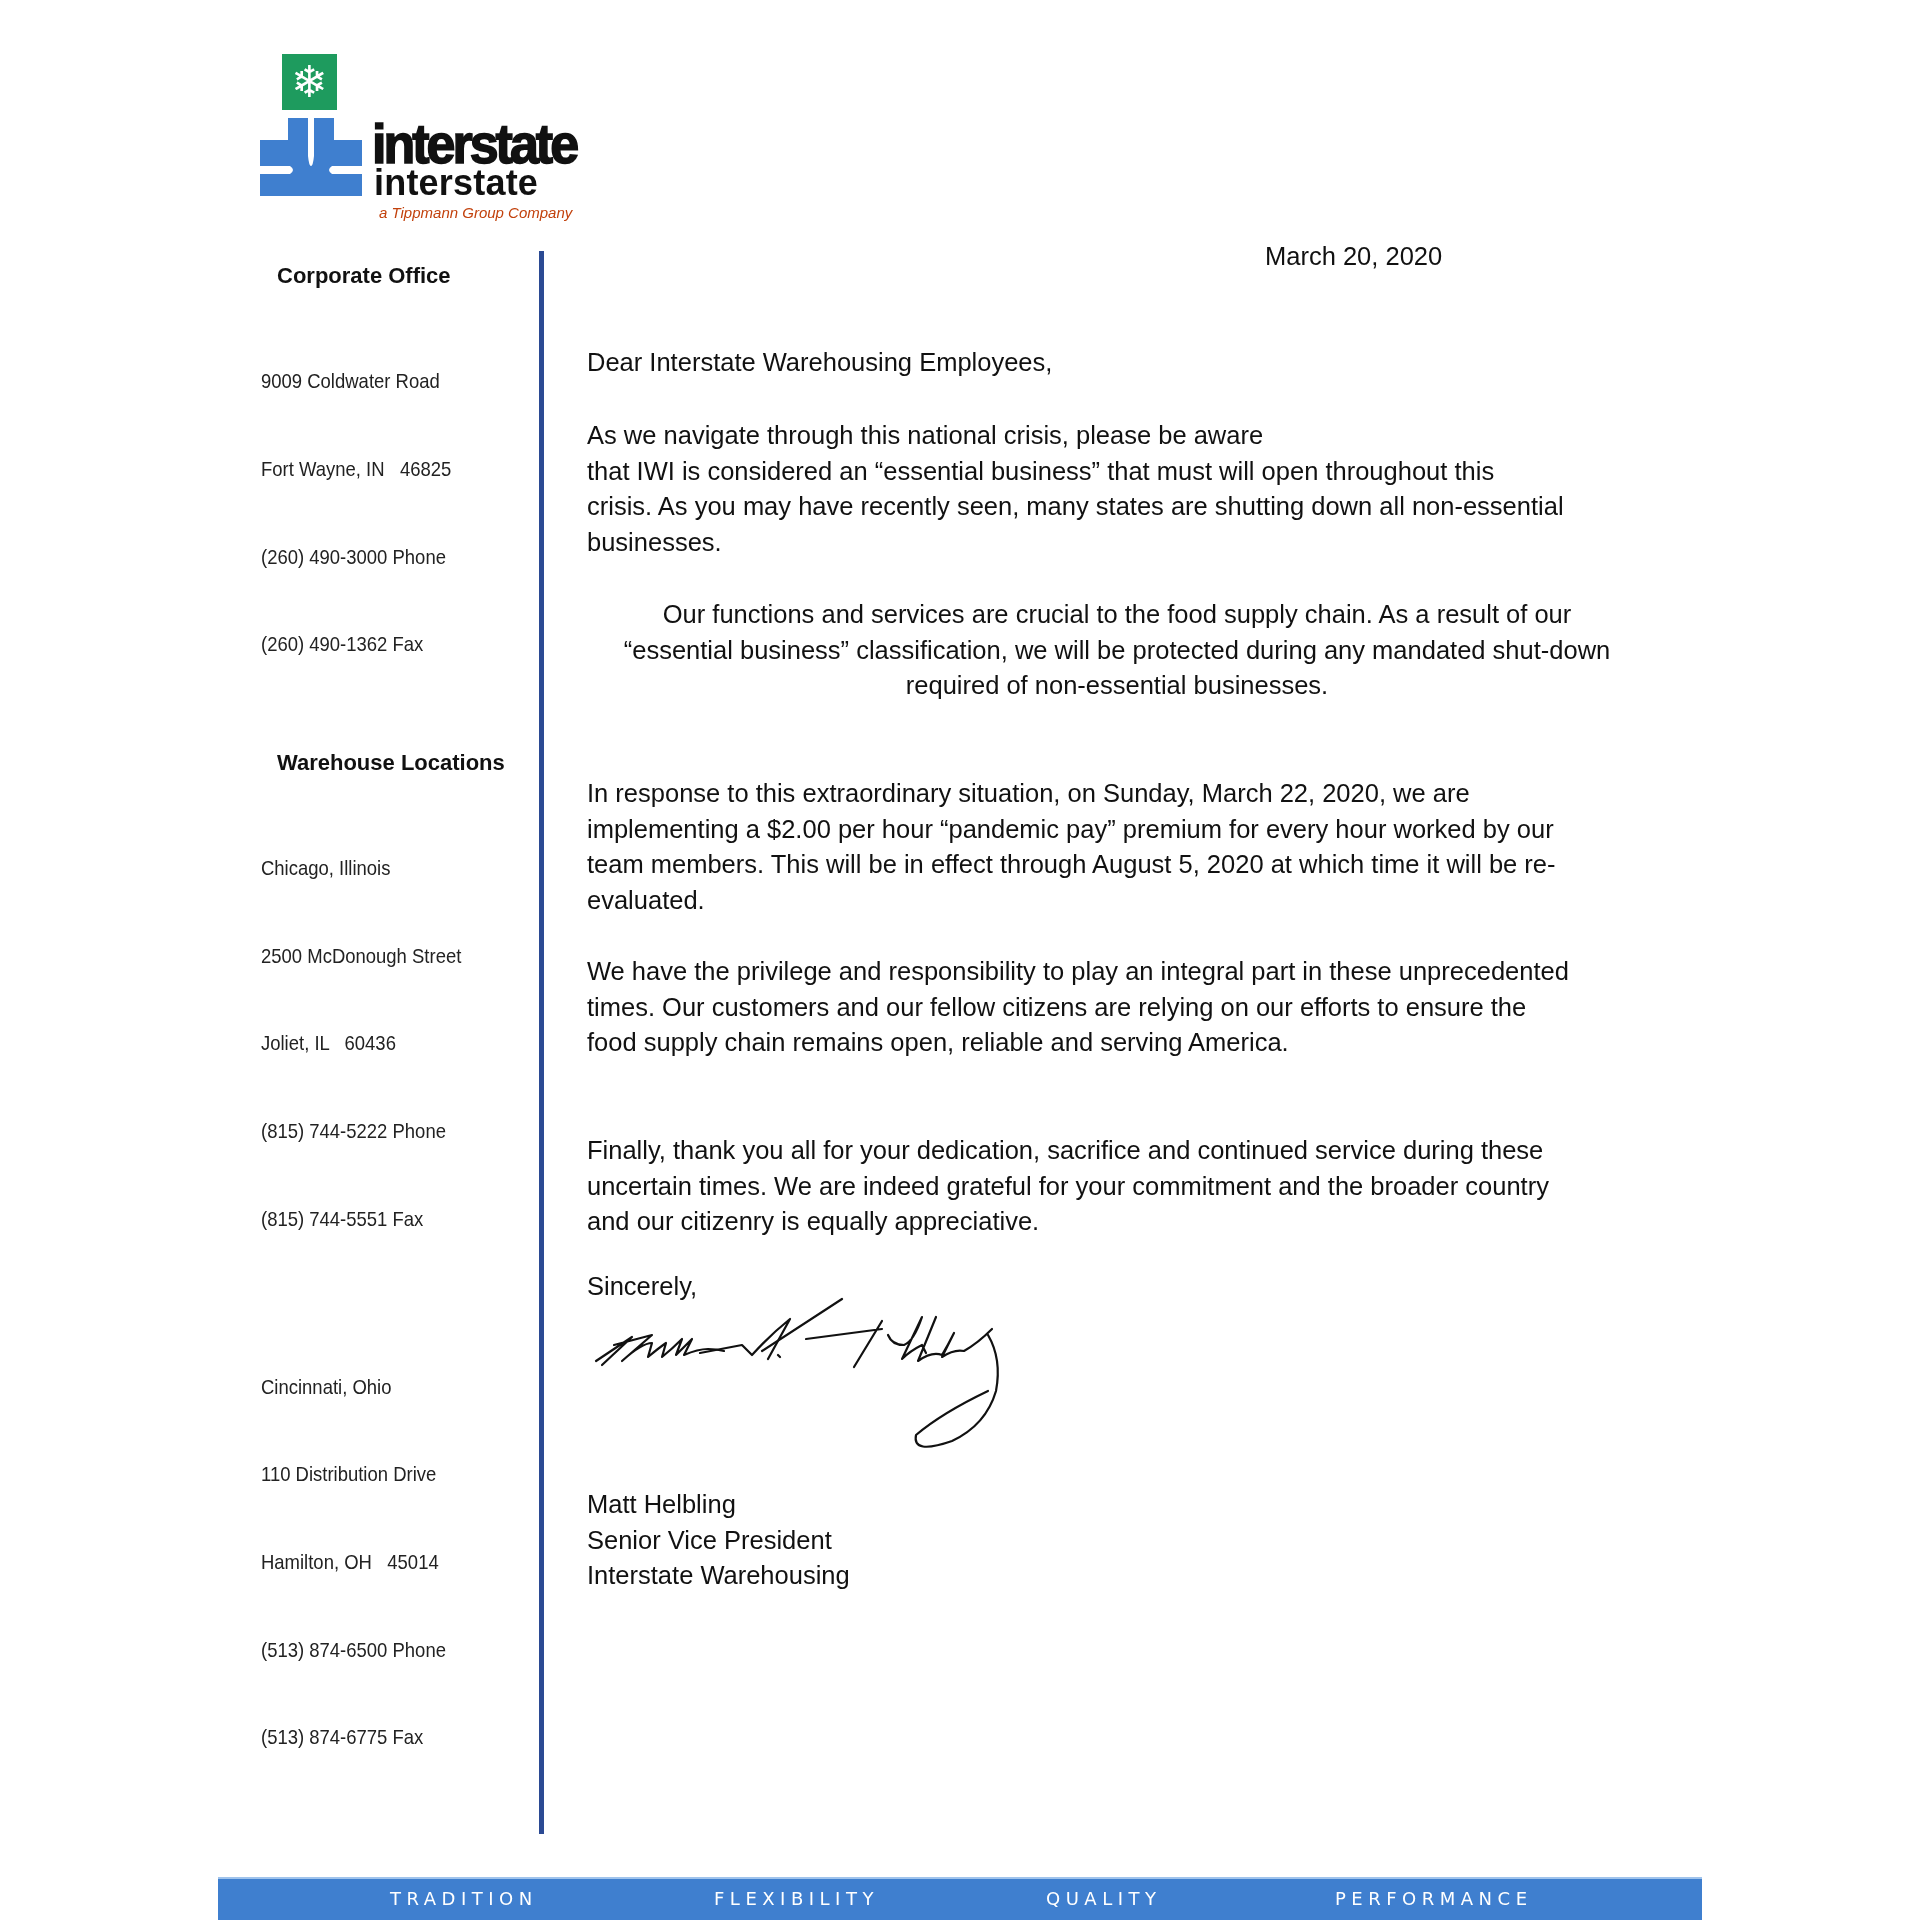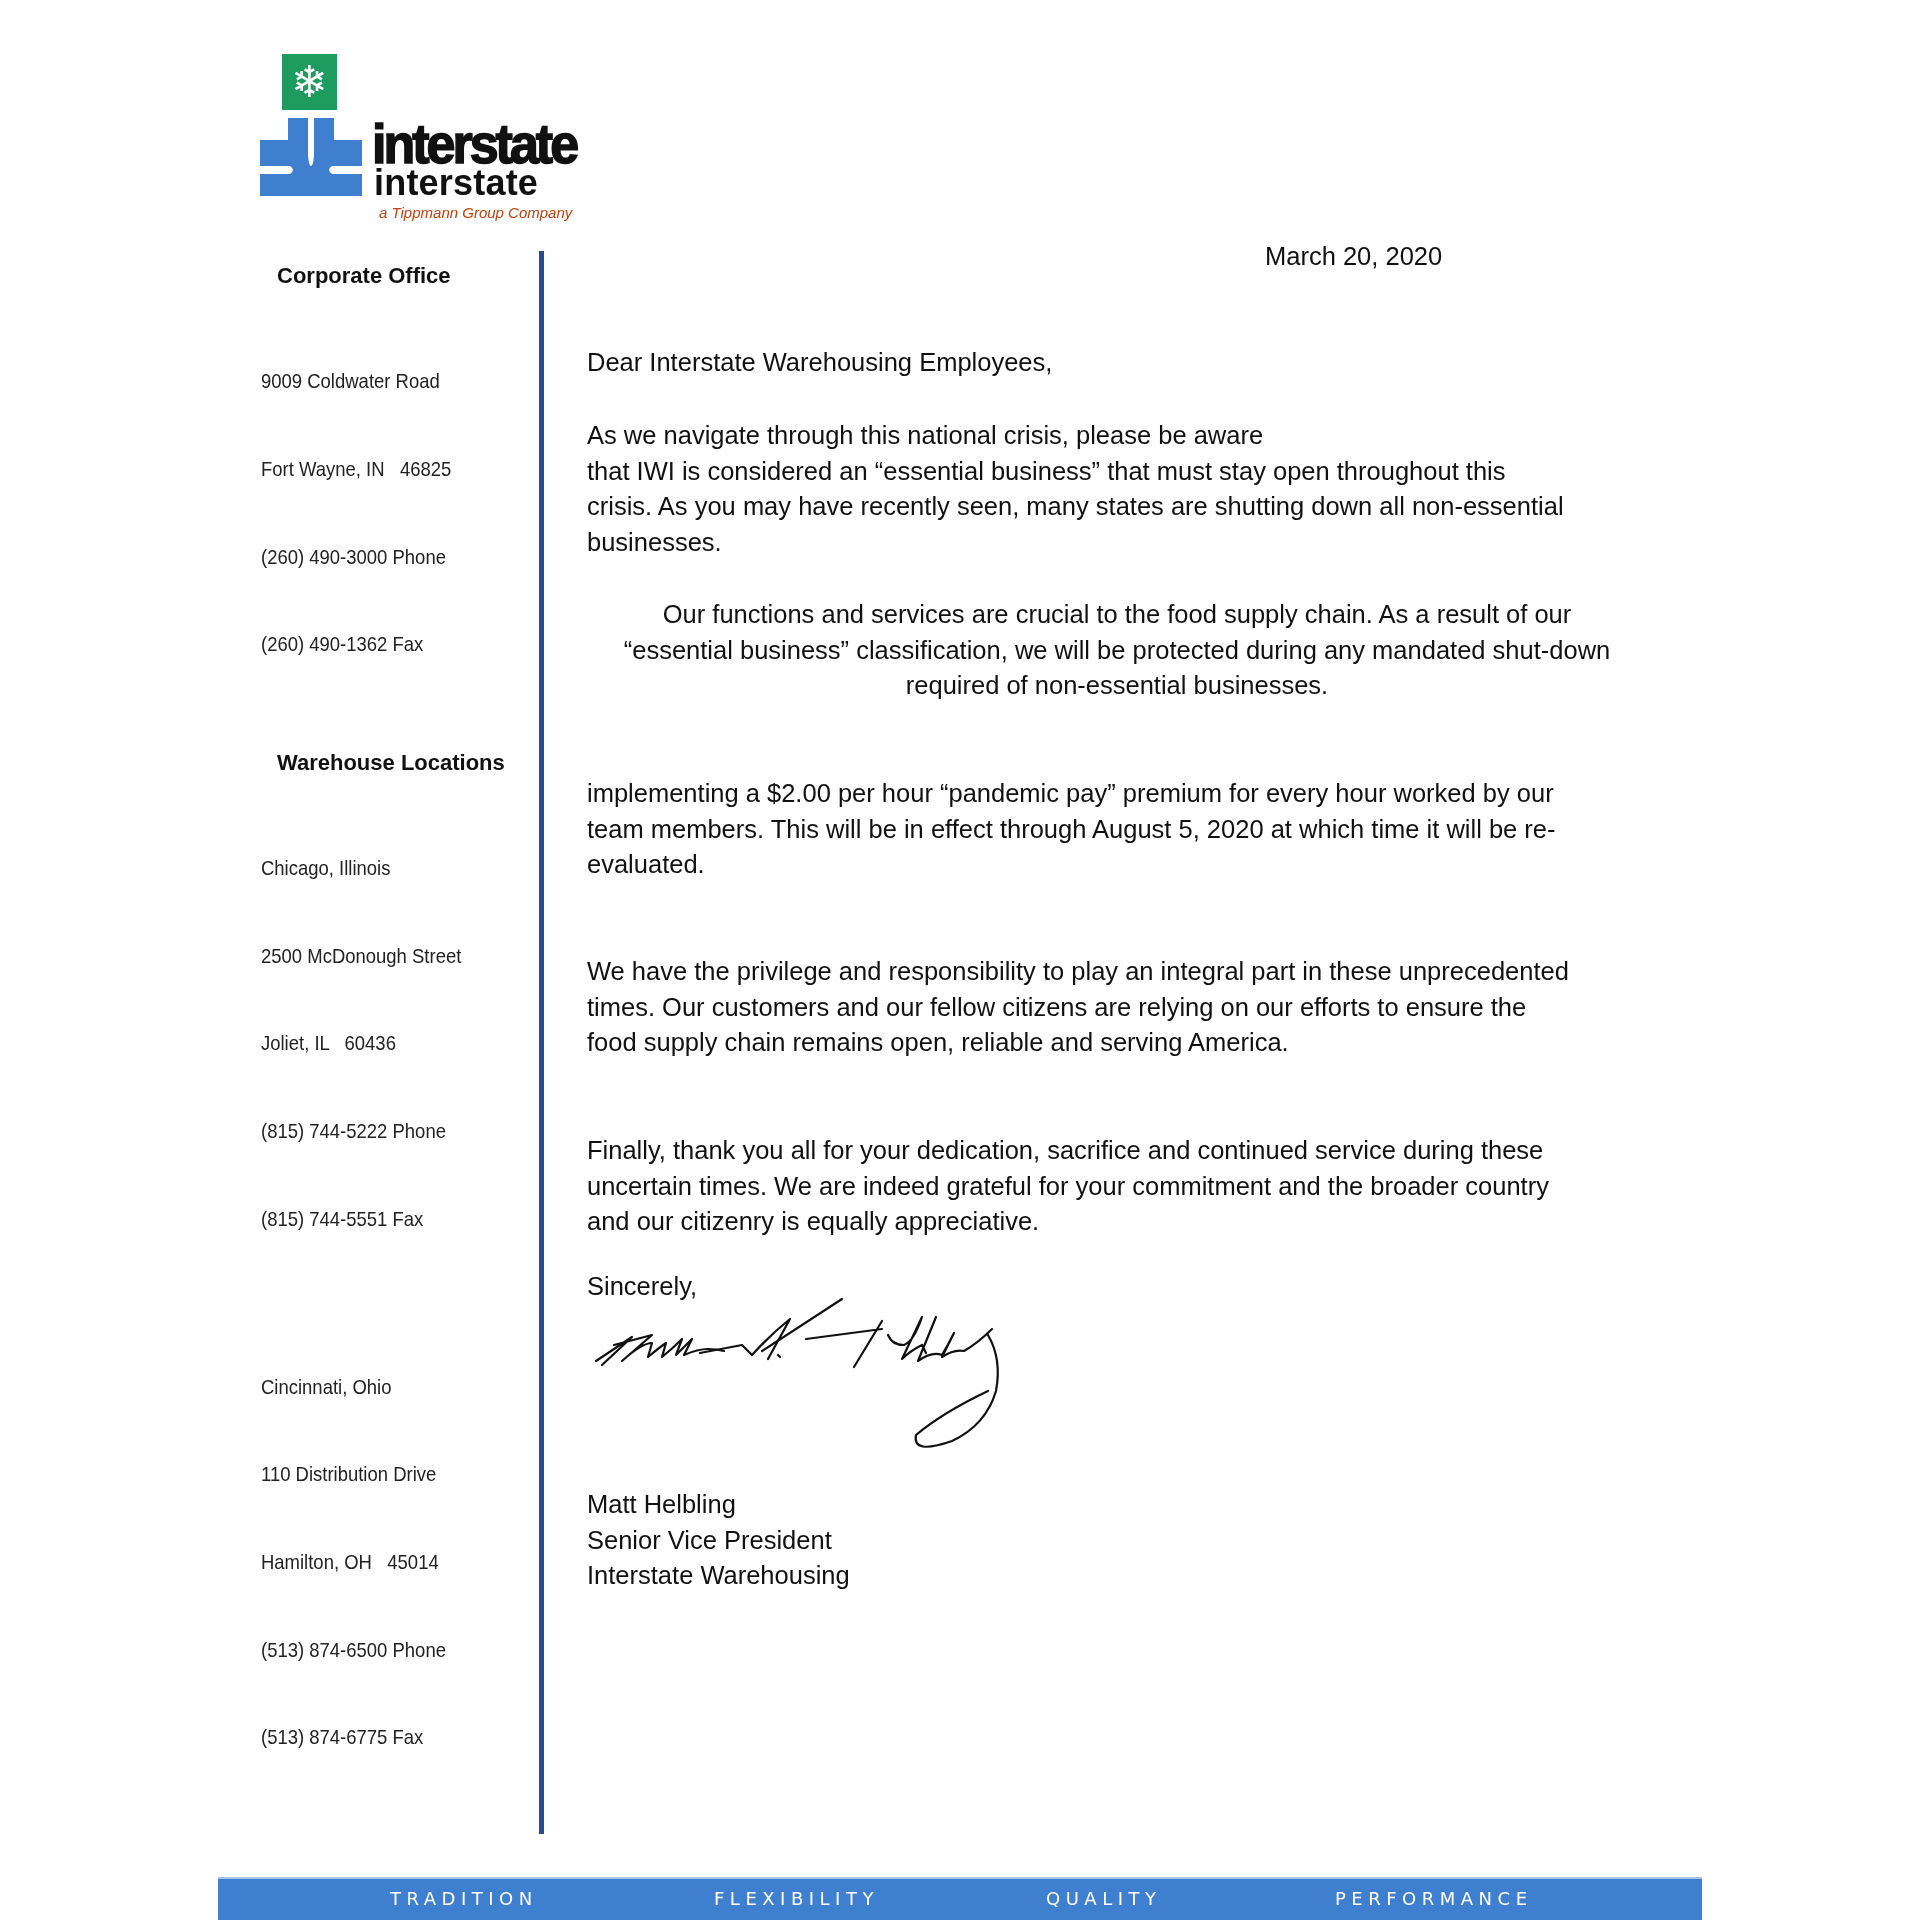--- a/index.html
+++ b/index.html
@@ -99,30 +99,31 @@
 </div>
 
 <div class="vrule"></div>
 
 <div class="letter">
   <div class="date">March 20, 2020</div>
   <div class="salutation">Dear Interstate Warehousing Employees,</div>
 
   <div class="para p1">
     <span class="line">As we navigate through this national crisis, please be aware</span>
-    <span class="line">that IWI is considered an “essential business” that must stay open throughout this</span>
+    <span class="line">that IWI is considered an “essential business” that must will open throughout this</span>
     <span class="line">crisis.  As you may have recently seen, many states are shutting down all non-essential</span>
     <span class="line">businesses.</span>
   </div>
   <div class="para p2">
     <span class="line">Our functions and services are crucial to the food supply chain.   As a result of our</span>
     <span class="line">“essential business” classification, we will be protected during any mandated shut-down</span>
     <span class="line">required of non-essential businesses.</span>
   </div>
   <div class="para p3">
+    <span class="line">In response to this extraordinary situation, on Sunday, March 22, 2020, we are</span>
     <span class="line">implementing a $2.00 per hour “pandemic pay” premium for every hour worked by our</span>
     <span class="line">team members.  This will be in effect through August 5, 2020 at which time it will be re-</span>
     <span class="line">evaluated.</span>
   </div>
   <div class="para p4">
     <span class="line">We have the privilege and responsibility to play an integral part in these unprecedented</span>
     <span class="line">times.  Our customers and our fellow citizens are relying on our efforts to ensure the</span>
     <span class="line">food supply chain remains open, reliable and serving America.</span>
   </div>
   <div class="para p5">

